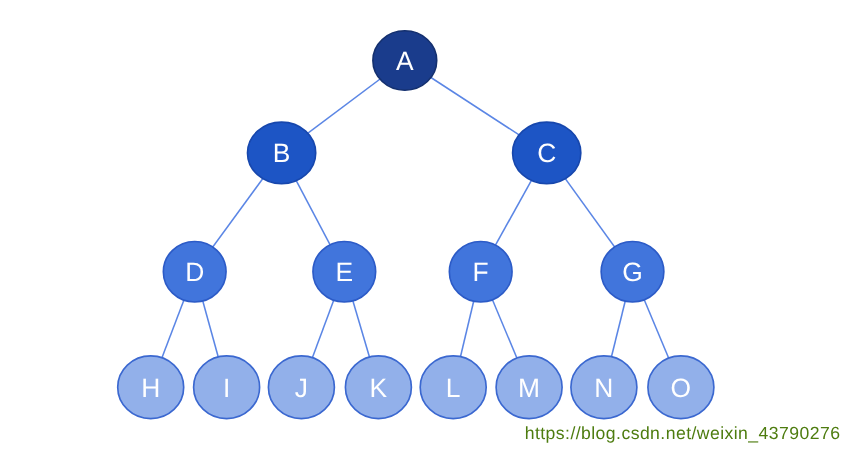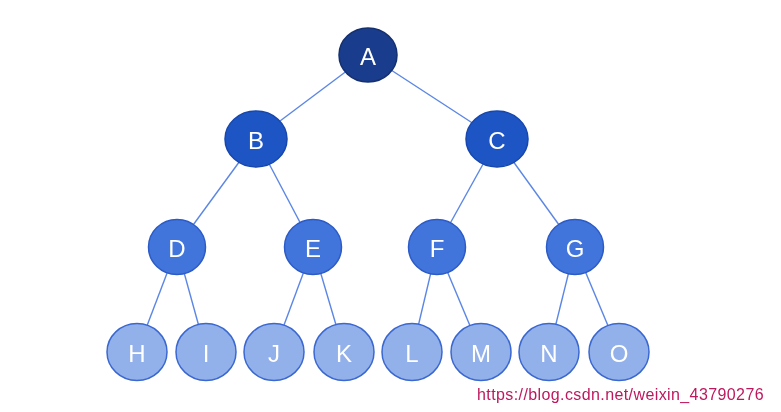--- a/index.html
+++ b/index.html
@@ -112,14 +112,14 @@
       </g>
       <g>
         <ellipse cx="549" cy="352" rx="30" ry="28.5" fill="#92b0ea" stroke="#3b68d0" stroke-width="1.5"></ellipse>
         <text x="549" y="353" class="node-label" fill="#ffffff">N</text>
       </g>
       <g>
         <ellipse cx="619" cy="352" rx="30" ry="28.5" fill="#92b0ea" stroke="#3b68d0" stroke-width="1.5"></ellipse>
         <text x="619" y="353" class="node-label" fill="#ffffff">O</text>
       </g>
     </svg>
-  <div class="watermark" style="color: #be185d;">https://blog.csdn.net/weixin_43790276</div>
+  <div class="watermark" style="color: #4d7c0f;">https://blog.csdn.net/weixin_43790276</div>
 </div>
 
 </body></html>

